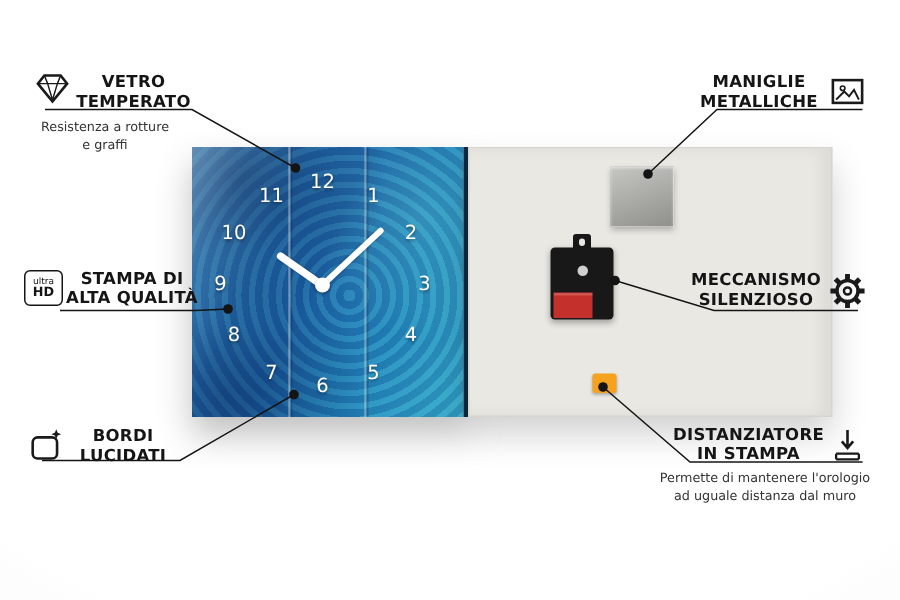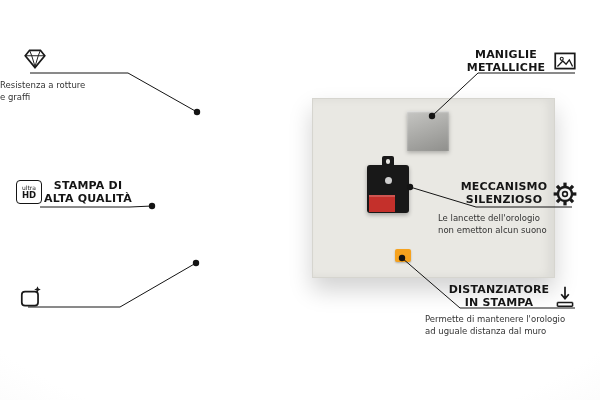--- a/index.html
+++ b/index.html
@@ -2,21 +2,21 @@
 <html><head>
 <meta charset="utf-8">
 <style>
   html,body{margin:0;padding:0;}
   body{width:600px;height:400px;font-family:"DejaVu Sans","Liberation Sans",sans-serif;}
   .stage{position:relative;width:600px;height:400px;overflow:hidden;
          background:radial-gradient(130% 130% at 50% 42%, #ffffff 52%, #e9e9e9 100%);}
   
   .t{position:absolute;font-weight:bold;font-size:11px;line-height:1.2;letter-spacing:.2px;
      color:#151515;text-align:center;white-space:pre-line;}
-  .d{position:absolute;font-size:8.5px;line-height:1.45;color:#333;white-space:pre-line;}
+  .d{position:absolute;font-size:8.5px;line-height:1.45;color:#333;text-align:center;white-space:pre-line;}
   .ic{position:absolute;width:26px;height:26px;}
   .ic svg{width:100%;height:100%;}
   
   .uhd{position:absolute;width:24px;height:22px;border:1.5px solid #151515;border-radius:4px;
        display:flex;flex-direction:column;align-items:center;justify-content:center;background:#fff;}
   .uhd .u{font-size:6px;line-height:1;color:#151515;}
   .uhd .h{font-size:8.5px;line-height:1;font-weight:bold;color:#151515;}
   
   .clock-front{position:absolute;left:128px;top:98px;width:181px;height:180px;
     border-right:3px solid #10293f;
@@ -54,20 +54,38 @@
       box-shadow:inset 0 2px 0 rgba(255,255,255,.18);}
   .foam{position:absolute;left:82px;top:150px;width:16px;height:13px;background:#f6a21e;border-radius:2px;
       box-shadow:0 1px 2px rgba(0,0,0,.25);}
   .overlay{position:absolute;left:0;top:0;pointer-events:none;}
 </style>
 </head>
 <body>
 
 <div class="stage">
 
+  <div class="clock-front">
+    <div class="glass"></div>
+    <span class="num" style="left:87px;top:24px">12</span>
+    <span class="num" style="left:121px;top:33px">1</span>
+    <span class="num" style="left:146px;top:58px">2</span>
+    <span class="num" style="left:155px;top:92px">3</span>
+    <span class="num" style="left:146px;top:126px">4</span>
+    <span class="num" style="left:121px;top:151px">5</span>
+    <span class="num" style="left:87px;top:160px">6</span>
+    <span class="num" style="left:53px;top:151px">7</span>
+    <span class="num" style="left:28px;top:126px">8</span>
+    <span class="num" style="left:19px;top:92px">9</span>
+    <span class="num" style="left:28px;top:58px">10</span>
+    <span class="num" style="left:53px;top:33px">11</span>
+    <div class="hand hand-hour"></div>
+    <div class="hand hand-minute"></div>
+    <div class="cap"></div>
+  </div>
 
   <div class="clock-back">
     <div class="plate"></div>
     <div class="mech-tab"></div>
     <div class="mech-hole"></div>
     <div class="mech"></div>
     <div class="shaft"></div>
     <div class="battery"></div>
     <div class="foam"></div>
   </div>
@@ -90,36 +108,40 @@
       <circle cx="402" cy="258" r="3.2"></circle>
     </g>
   </svg>
 
   <div class="ic" style="left:22px;top:46px">
     <svg viewBox="0 0 24 24" fill="none" stroke="#1a1a1a">
       <path d="M7 4 L17 4 L21 9 L12 20 L3 9 Z" stroke-width="1.6"></path>
       <path d="M3 9 H21 M9 9 L12 19 L15 9 M7 4 L9 9 M17 4 L15 9" stroke-width="0.9"></path>
     </svg>
   </div>
+  <div class="t" style="left:46px;top:48px;width:86px">VETRO
+TEMPERATO</div>
   <div class="d" style="left:0px;top:79px;width:140px">Resistenza a rotture
 e graffi</div>
 
   <div class="uhd" style="left:16px;top:180px">
     <span class="u">ultra</span>
     <span class="h">HD</span>
   </div>
   <div class="t" style="left:42px;top:179px;width:92px">STAMPA DI
 ALTA QUALITÀ</div>
 
   <div class="ic" style="left:18px;top:284px">
     <svg viewBox="0 0 24 24" fill="none" stroke="#1a1a1a">
       <rect x="3.5" y="7" width="15" height="13" rx="3" stroke-width="1.6"></rect>
       <path d="M18 2 l0.9 2.1 2.1 0.9 -2.1 0.9 -0.9 2.1 -0.9 -2.1 -2.1 -0.9 2.1 -0.9 Z" fill="#1a1a1a" stroke="none"></path>
     </svg>
   </div>
+  <div class="t" style="left:40px;top:284px;width:84px">BORDI
+LUCIDATI</div>
 
   <div class="ic" style="left:552px;top:48px">
     <svg viewBox="0 0 24 24" fill="none" stroke="#1a1a1a">
       <rect x="3" y="5" width="18" height="14" stroke-width="1.6"></rect>
       <circle cx="9" cy="10" r="1.4" stroke-width="1"></circle>
       <path d="M5 17 L10 12 L13 15 L16 11 L19 17" stroke-width="1.2"></path>
     </svg>
   </div>
   <div class="t" style="left:462px;top:48px;width:88px">MANIGLIE
 METALLICHE</div>
@@ -135,22 +157,20 @@
         <line x1="12" y1="1.5" x2="12" y2="5" transform="rotate(225 12 12)"></line>
         <line x1="12" y1="1.5" x2="12" y2="5" transform="rotate(270 12 12)"></line>
         <line x1="12" y1="1.5" x2="12" y2="5" transform="rotate(315 12 12)"></line>
       </g>
       <circle cx="12" cy="12" r="6.5" stroke-width="2.2"></circle>
       <circle cx="12" cy="12" r="2.2" stroke-width="1.5"></circle>
     </svg>
   </div>
   <div class="t" style="left:458px;top:180px;width:92px">MECCANISMO
 SILENZIOSO</div>
-  <div class="d" style="left:438px;top:212px;width:152px">Le lancette dell'orologio
-non emetton alcun suono</div>
 
   <div class="ic" style="left:552px;top:284px">
     <svg viewBox="0 0 24 24" fill="none" stroke="#1a1a1a">
       <path d="M12 2.5 V13 M8.5 9.5 L12 13.5 L15.5 9.5" stroke-width="1.6"></path>
       <path d="M5 17 H19 M5 20.5 H19 M5 17 V20.5 M19 17 V20.5" stroke-width="1.4"></path>
     </svg>
   </div>
   <div class="t" style="left:448px;top:283px;width:102px">DISTANZIATORE
 IN STAMPA</div>
   <div class="d" style="left:425px;top:313px;width:170px">Permette di mantenere l'orologio

